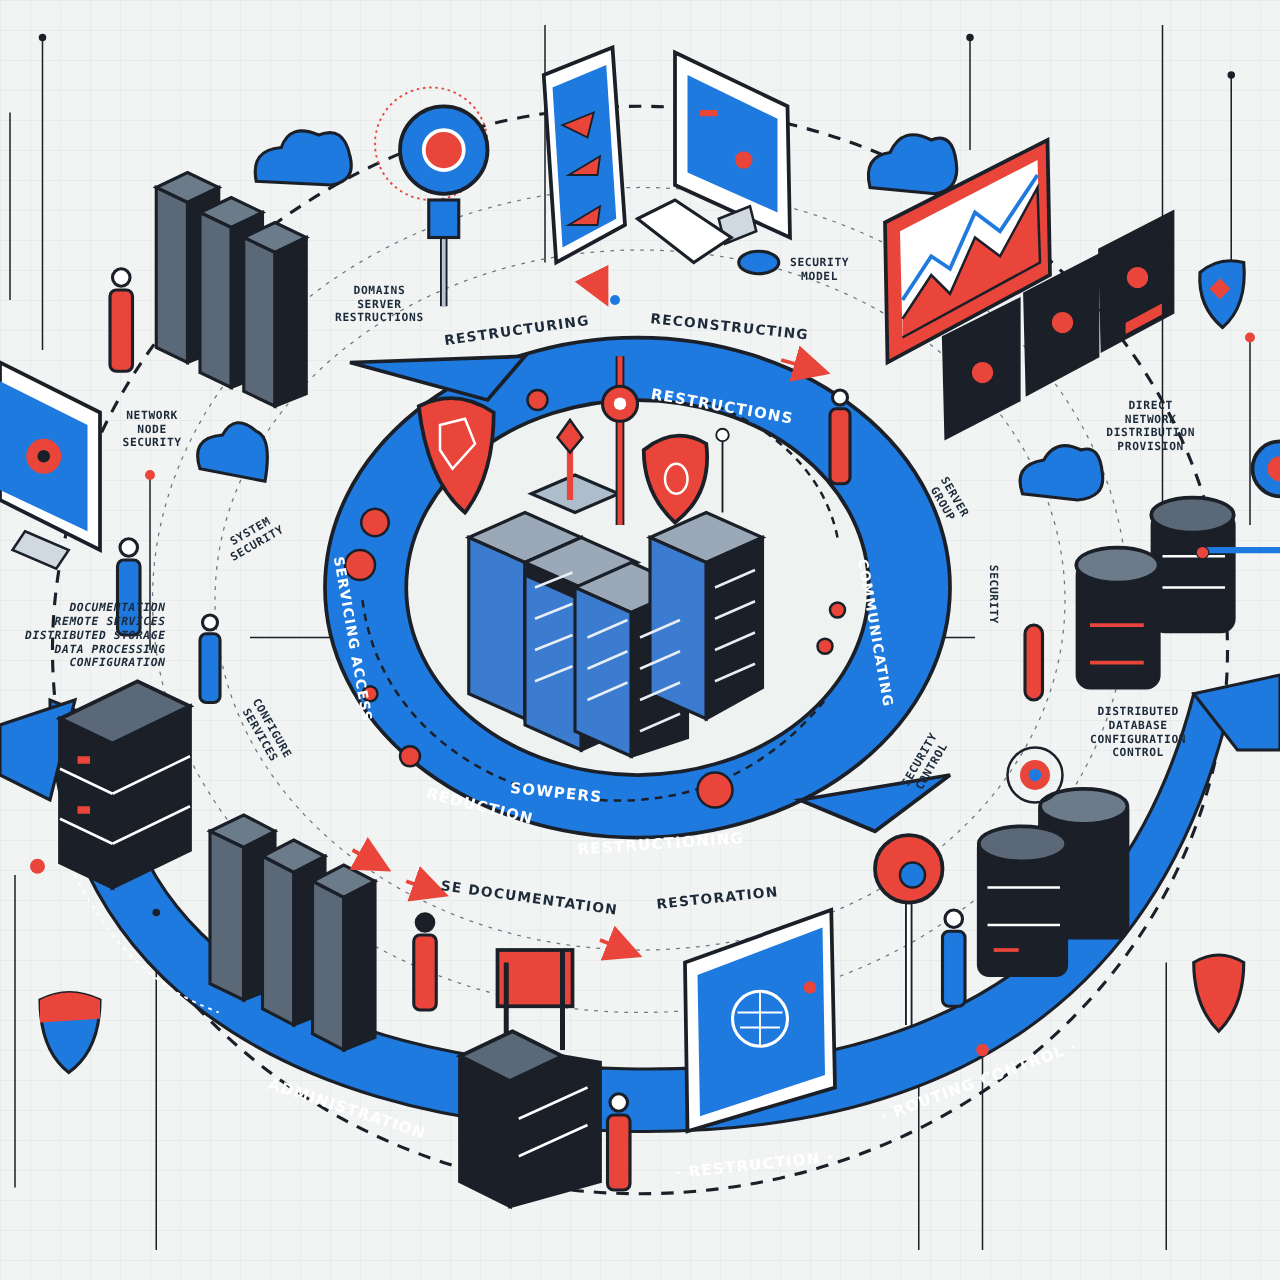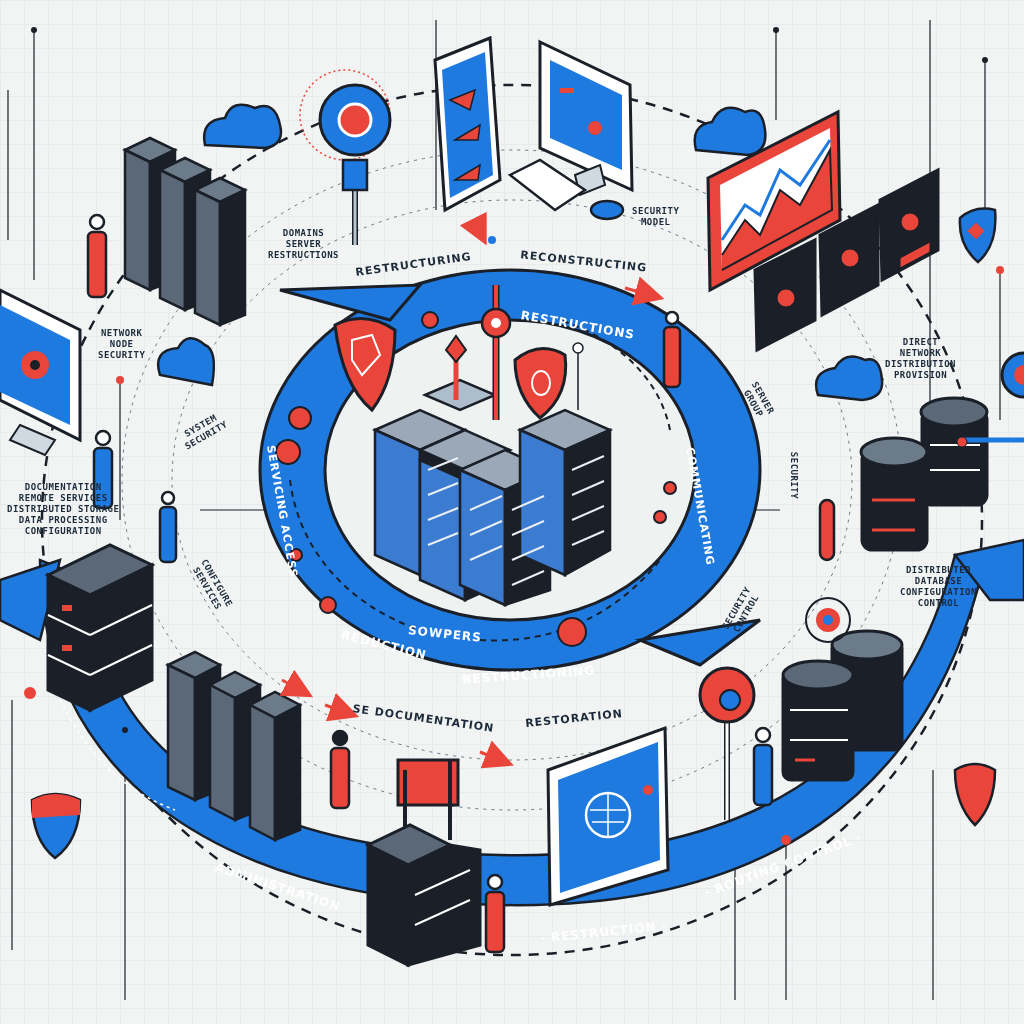--- a/index.html
+++ b/index.html
@@ -330,32 +330,32 @@
 <div class="lbl" style="left:268px;top:228px;text-align:center;">DOMAINS
 SERVER
 RESTRUCTIONS</div>
 <div class="lbl" style="left:632px;top:206px;">SECURITY
 MODEL</div>
 <div class="lbl" style="left:98px;top:328px;">NETWORK
 NODE
 SECURITY</div>
 <div class="lbl" style="left:180px;top:420px;transform:rotate(-30deg);">SYSTEM
 SECURITY</div>
-<div class="lbl" style="left:7px;top:482px;text-align:center;">DOCUMENTATION
+<div class="lbl" style="left:20px;top:482px;text-align:right;font-style:italic;">DOCUMENTATION
 REMOTE SERVICES
 DISTRIBUTED STORAGE
 DATA PROCESSING
 CONFIGURATION</div>
 <div class="lbl" style="left:185px;top:575px;transform:rotate(60deg);">CONFIGURE
 SERVICES</div>
-<div class="lbl" style="left:885px;top:320px;margin-top:17px;">DIRECT
+<div class="lbl" style="left:885px;top:320px;">DIRECT
 NETWORK
 DISTRIBUTION
 PROVISION</div>
 <div class="lbl" style="left:740px;top:390px;transform:rotate(60deg);">SERVER
 GROUP</div>
 <div class="lbl" style="left:770px;top:470px;transform:rotate(90deg);">SECURITY</div>
 <div class="lbl" style="left:718px;top:600px;transform:rotate(-60deg);">SECURITY
 CONTROL</div>
-<div class="lbl" style="left:900px;top:565px;">DISTRIBUTED
+<div class="lbl" style="left:872px;top:565px;">DISTRIBUTED
 DATABASE
 CONFIGURATION
 CONTROL</div>
 
 </body></html>

